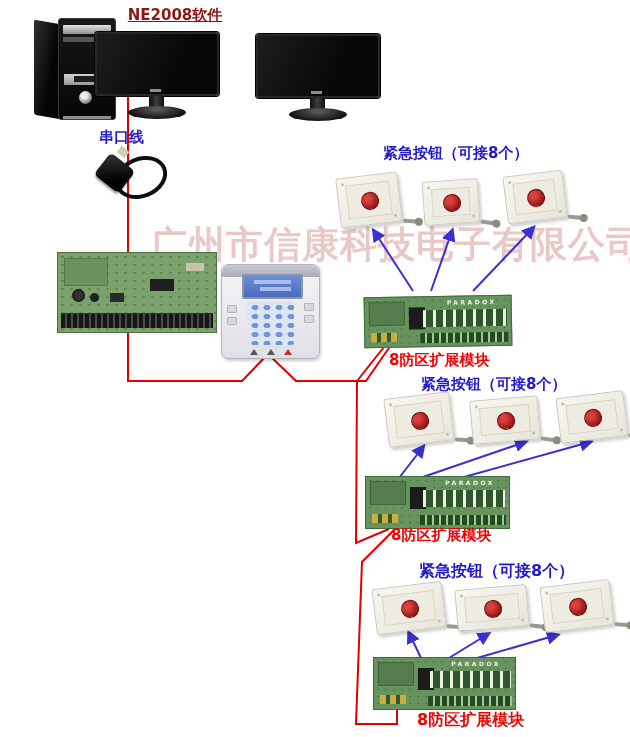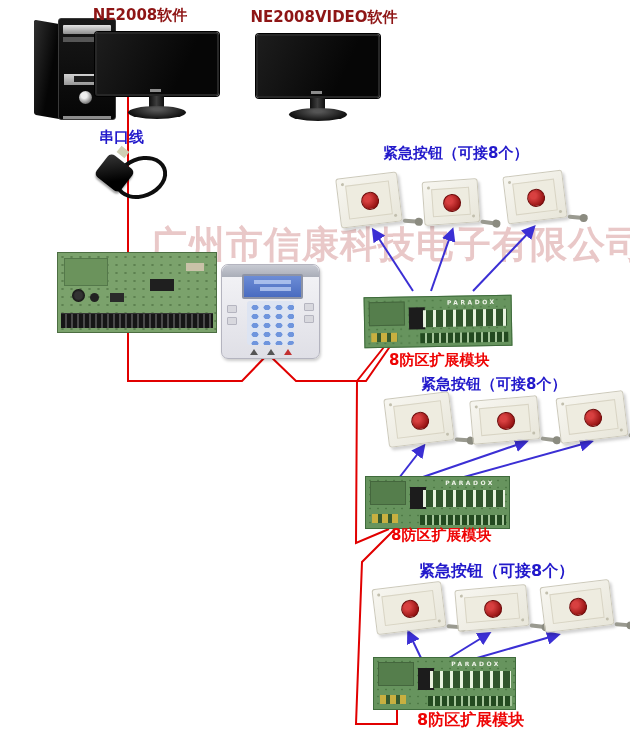--- a/index.html
+++ b/index.html
@@ -146,22 +146,21 @@
       <line x1="473" y1="291" x2="533" y2="228" marker-end="url(#arr)"></line>
       <line x1="399" y1="478" x2="423" y2="447" marker-end="url(#arr)"></line>
       <line x1="423" y1="477" x2="525" y2="442" marker-end="url(#arr)"></line>
       <line x1="464" y1="477" x2="590" y2="442" marker-end="url(#arr)"></line>
       <line x1="421" y1="658" x2="409" y2="633" marker-end="url(#arr)"></line>
       <line x1="449" y1="658" x2="488" y2="634" marker-end="url(#arr)"></line>
       <line x1="477" y1="658" x2="557" y2="635" marker-end="url(#arr)"></line>
     </g>
   </svg>
 
-  <div class="abs lbl red-title" style="left:73px;top:6px;width:134px;">NE2008软件</div>
-  <div class="abs lbl red-title" style="left:248px;top:8px;width:152px;">NE2008VIDEO软件</div>
+  <div class="abs lbl red-title" style="left:108px;top:6px;width:134px;text-decoration:underline;">NE2008软件</div>
 
   <div class="abs tower">
     <div class="t-side"></div>
     <div class="t-front">
       <div class="t-drive"></div>
       <div class="t-slot"></div>
       <div class="t-panel">
         <div class="t-panel-in"></div>
       </div>
       <div class="t-power"></div>

